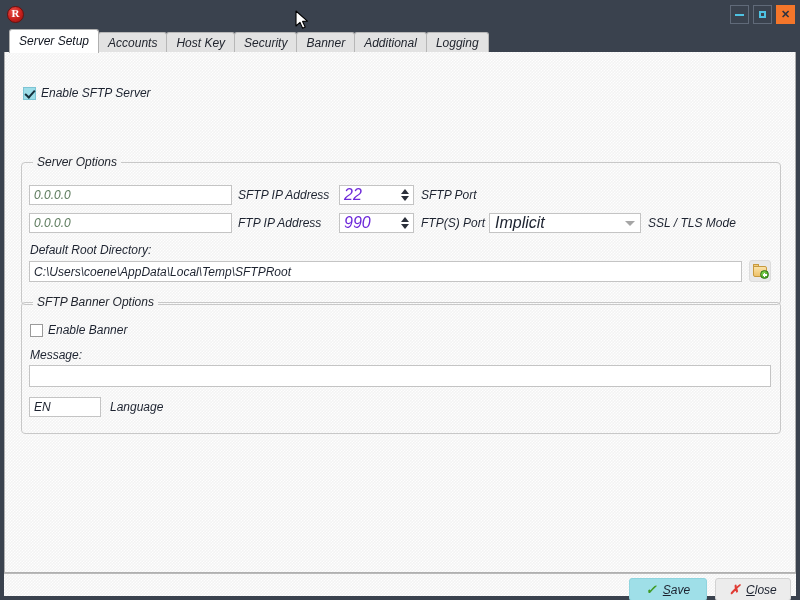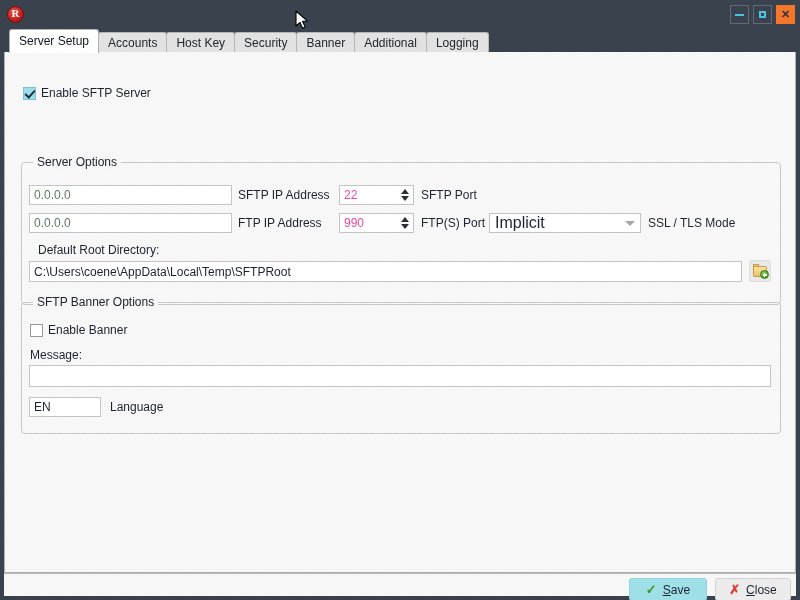--- a/index.html
+++ b/index.html
@@ -107,20 +107,21 @@
     line-height: 18px;
   }
 
   
   .client {
     position: absolute;
     left: 4px; top: 29px;
     width: 792px; height: 567px;
     background: #f2f2f2;
     box-sizing: border-box;
+    font-style: italic;
   }
 
   
   .tex {
     background-color: #f3f3f3;
     background-image:
       linear-gradient(45deg, rgba(255,255,255,.9) 25%, transparent 25%, transparent 75%, rgba(255,255,255,.9) 75%),
       linear-gradient(45deg, rgba(255,255,255,.9) 25%, transparent 25%, transparent 75%, rgba(255,255,255,.9) 75%);
     background-size: 3px 3px;
     background-position: 0 0, 1.5px 1.5px;
@@ -276,22 +277,22 @@
     position: absolute;
     border: 1px solid #c4c4c4;
     background: #ffffff;
     box-sizing: border-box;
     display: flex;
     align-items: center;
   }
   .spin .val {
     flex: 1;
     padding-left: 4px;
-    font-size: 12px;
-    color: #ec4899;
+    font-size: 16px;
+    color: #6d28d9;
     overflow: hidden;
     white-space: nowrap;
   }
   .spin .btns {
     width: 17px;
     height: 100%;
     background: #ffffff;
     display: flex;
     flex-direction: column;
     justify-content: center;
@@ -491,21 +492,21 @@
           </div>
         </div>
         <div class="label" style="left:399px; top:53px;">FTP(S) Port</div>
 
         <div class="combo" style="left:467px; top:50px; width:152px; height:20px;">
           <div class="cval">Implicit</div>
           <div class="carrow"></div>
         </div>
         <div class="label" style="left:626px; top:53px;">SSL / TLS Mode</div>
 
-        <div class="label" style="left:16px; top:80px;">Default Root Directory:</div>
+        <div class="label" style="left:8px; top:80px;">Default Root Directory:</div>
         <div class="textbox" style="left:7px; top:98px; width:713px; height:21px;">C:\Users\coene\AppData\Local\Temp\SFTPRoot</div>
         <div class="browse-btn" style="left:727px; top:97px;">
           <span class="folder">
             <span class="tab2"></span>
             <span class="back"></span>
             <span class="plus"></span>
           </span>
         </div>
       </div>
 

